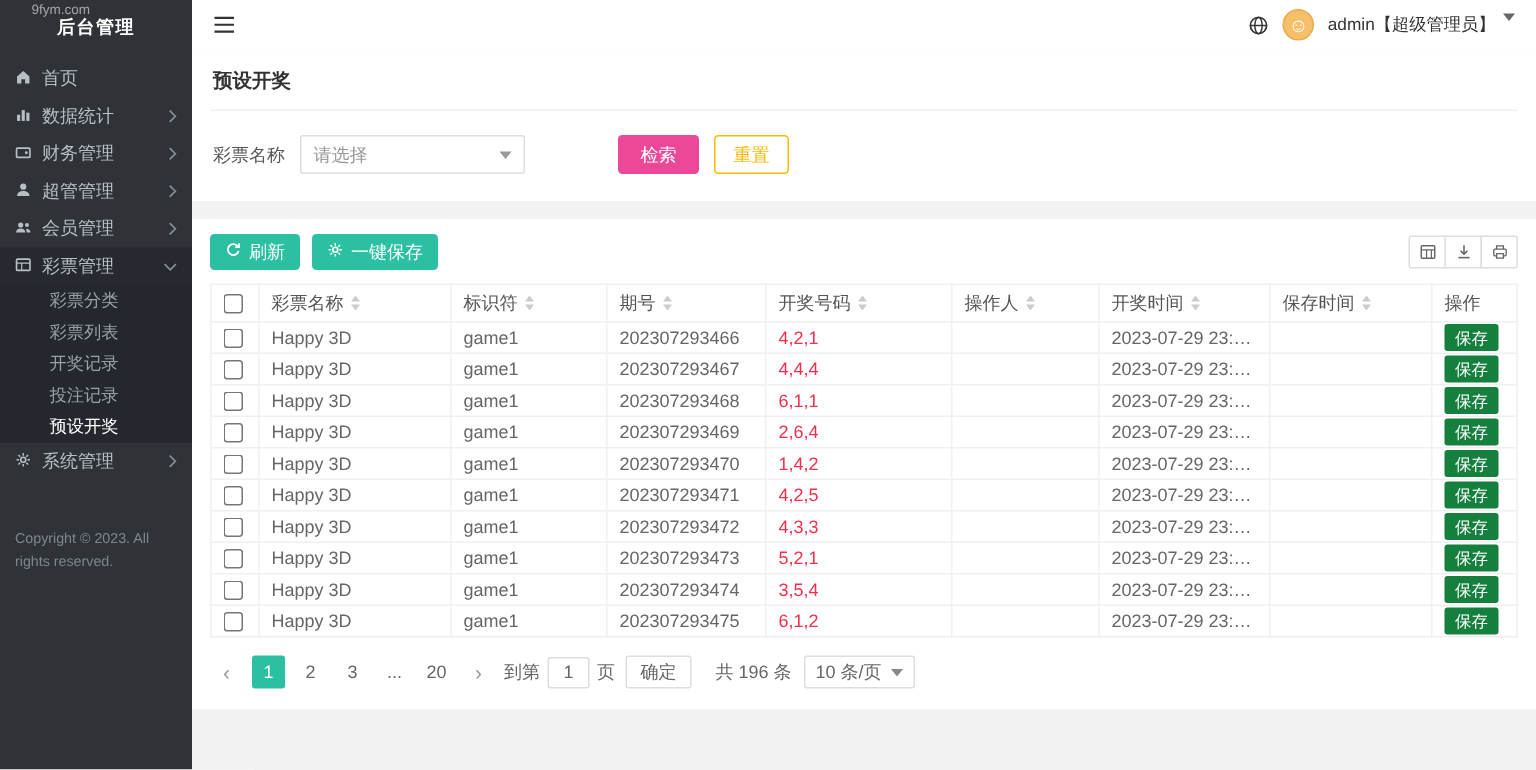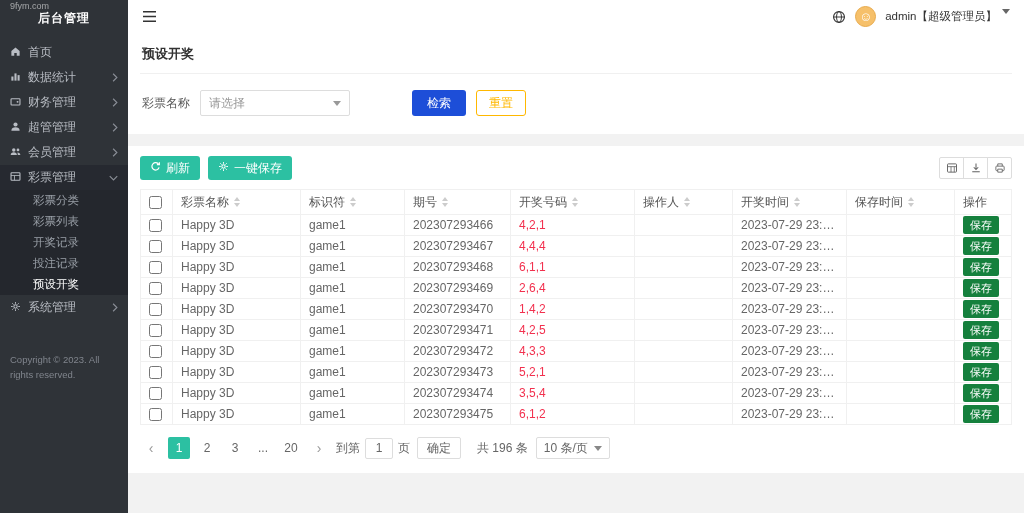--- a/index.html
+++ b/index.html
@@ -3,21 +3,21 @@
 <meta charset="utf-8">
 <style>
   * { box-sizing: border-box; margin: 0; padding: 0; }
   html,body { width:1024px; height:513px; overflow:hidden; }
   body {
     font-family: "Liberation Sans", "DejaVu Sans", sans-serif;
     background:#f2f2f2; color:#666; font-size:12px; position:relative;
   }
   
   .sidebar{position:absolute;left:0;top:0;width:128px;height:513px;background:#2f3338;color:#b9bdc4;z-index:5;}
-  .watermark{position:absolute;top:1px;left:10px;font-size:9px;color:rgba(255,255,255,.55);}
+  .watermark{position:absolute;top:1px;left:21px;font-size:9px;color:rgba(255,255,255,.55);}
   .sidebar-title{height:34px;line-height:36px;text-align:center;color:#fff;font-size:12px;font-weight:bold;letter-spacing:1px;}
   .menu{margin-top:6px;}
   .menu-item{height:25px;display:flex;align-items:center;gap:7px;padding:0 10px;cursor:pointer;color:#b9bdc4;}
   .menu-item svg{flex:0 0 auto;}
   .menu-item .lbl{white-space:nowrap;overflow:hidden;}
   .menu-item .arrow{margin-left:auto;color:#8a8e96;display:flex;}
   .menu-group-open{background:#262930;}
   .submenu{background:#24272d;}
   .submenu .menu-item{height:21px;padding-left:33px;color:#9aa0a8;font-size:11.5px;}
   .submenu .menu-item.active{color:#fff;}
@@ -33,21 +33,21 @@
   .username{color:#333;font-size:11.5px;cursor:pointer;display:flex;align-items:flex-start;gap:5px;}
   .caret{width:0;height:0;border-left:4px solid transparent;border-right:4px solid transparent;border-top:5px solid #666;}
   
   .panel1{background:#fff;padding:0 12px;flex:0 0 auto;}
   .page-title{padding:12px 2px 10px;font-size:13px;font-weight:bold;color:#333;border-bottom:1px solid #f0f0f0;}
   .filter-row{display:flex;align-items:center;padding:16px 2px 18px;color:#555;}
   .select-box{width:150px;height:26px;border:1px solid #ddd;border-radius:2px;margin-left:10px;display:flex;
               align-items:center;padding:0 8px;color:#999;background:#fff;cursor:pointer;}
   .select-box .caret{margin-left:auto;border-top-color:#999;}
   .btn{border:none;border-radius:3px;font-size:12px;cursor:pointer;font-family:inherit;}
-  .btn-green{background:#1d4ed8;color:#fff;height:26px;padding:0 15px;}
+  .btn-green{background:#ec4899;color:#fff;height:26px;padding:0 15px;}
   .btn-search{margin-left:62px;}
   .btn-orange{background:#fff;color:#ffb800;border:1px solid #ffb800;height:26px;padding:0 12px;margin-left:10px;border-radius:3px;}
   
   .panel2{background:#fff;margin-top:12px;padding:10px 12px 14px;flex:0 0 auto;}
   .toolbar{display:flex;align-items:center;margin-bottom:9px;}
   .btn-tool{background:#2cc0a2;color:#fff;height:24px;padding:0 10px;display:inline-flex;align-items:center;gap:5px;}
   .btn-tool + .btn-tool{margin-left:8px;}
   .tool-icons{margin-left:auto;display:flex;}
   .icon-btn{width:25px;height:22px;border:1px solid #ddd;background:#fff;display:flex;align-items:center;justify-content:center;color:#666;cursor:pointer;margin-left:-1px;}
   .icon-btn:first-child{border-radius:2px 0 0 2px;margin-left:0;}

